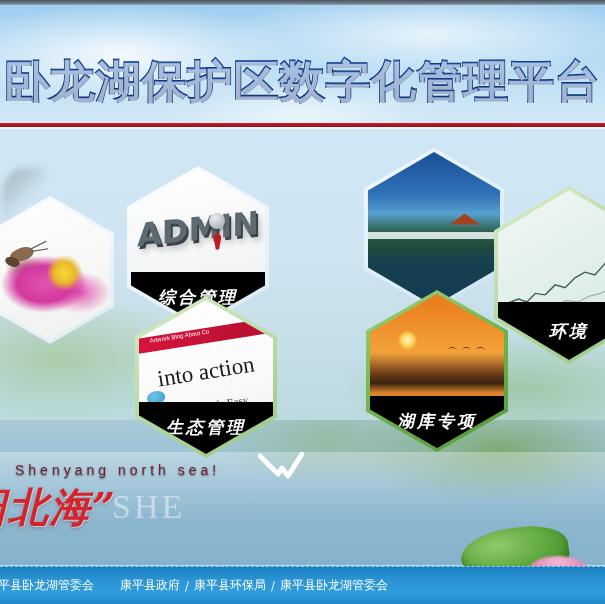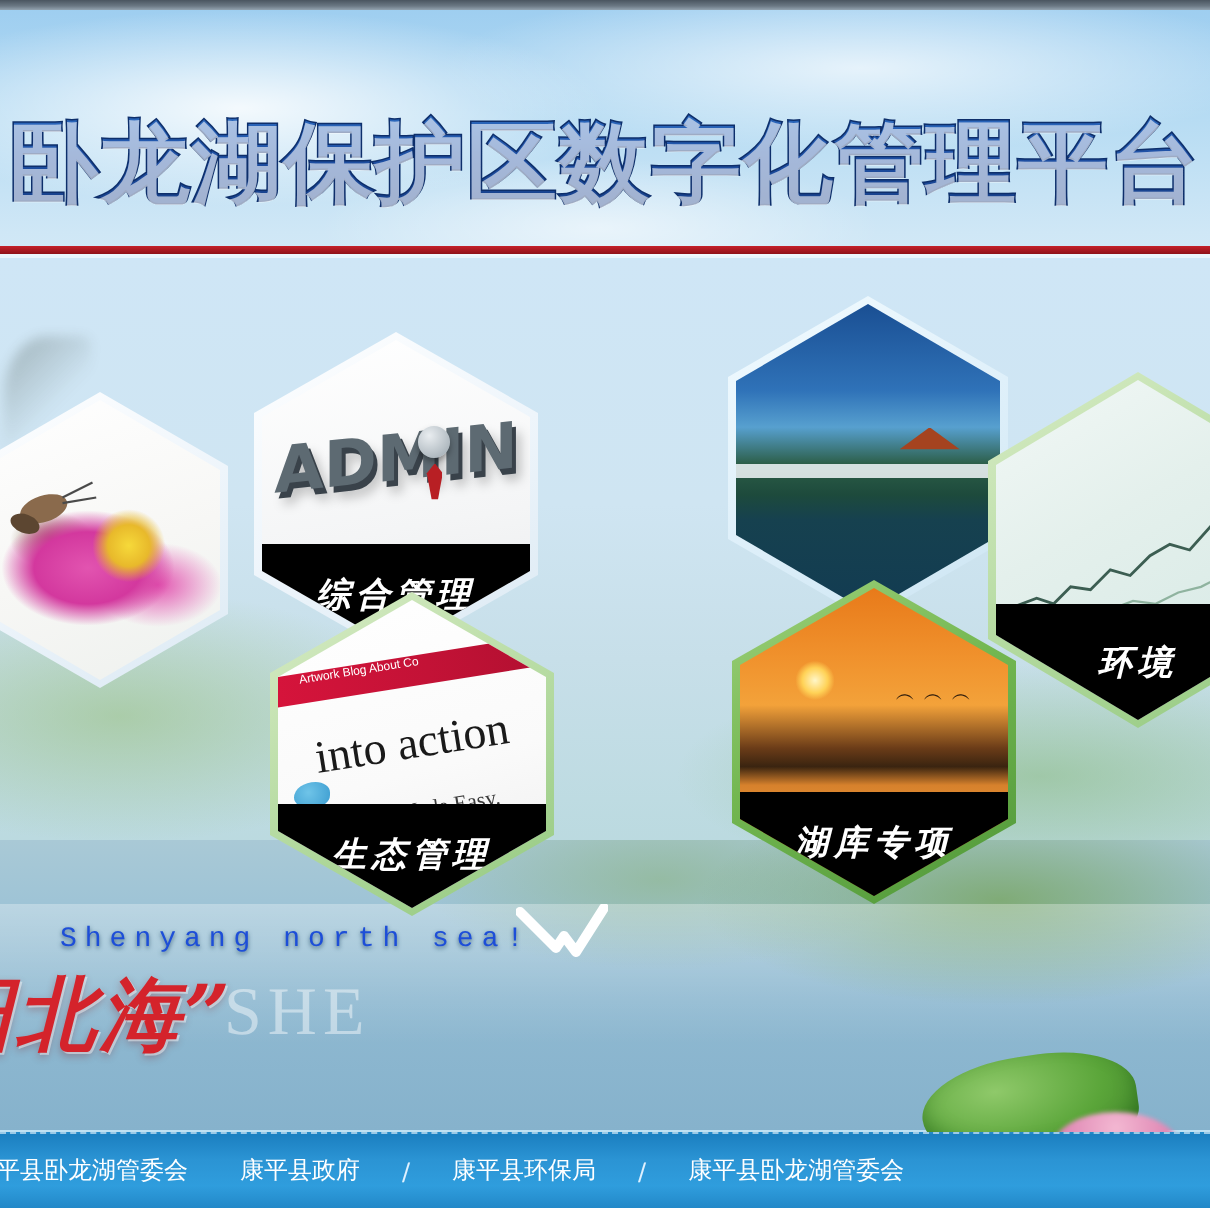--- a/index.html
+++ b/index.html
@@ -116,23 +116,23 @@
   .lotus-flower {
     position:absolute; right:14px; bottom:8px; width:66px; height:40px;
     background:radial-gradient(ellipse at 50% 20%, #f3b8d2 0%, #e089b5 55%, #c86aa0 100%);
     border-radius:50% 50% 40% 40%;
     z-index:13;
     filter:blur(1px);
   }
 
   
   .promo-en {
-    position:absolute; left:30px; top:462px; z-index:16;
-    font-family:Liberation Mono, monospace;
-    font-size:14px; letter-spacing:4px; color:#1d4ed8;
+    position:absolute; left:15px; top:462px; z-index:16;
+    font-family:Liberation Sans, sans-serif;
+    font-size:14px; letter-spacing:4px; color:#7f1d1d;
     text-shadow:0 1px 2px rgba(40,80,110,.8);
     white-space:nowrap;
   }
   .promo-cn {
     position:absolute; left:-34px; top:480px; z-index:16;
     font-family:"DejaVu Serif", serif;
     font-size:40px; font-weight:bold; font-style:italic;
     color:#d4232b; white-space:nowrap;
     text-shadow:1px 1px 0 rgba(255,255,255,.45), 0 2px 4px rgba(120,0,0,.3);
     letter-spacing:2px;
@@ -160,21 +160,21 @@
     display:flex; align-items:center;
   }
   .footer-inner {
     display:flex; align-items:center; gap:26px;
     padding-left:0; margin-left:-14px;
     font-family:"DejaVu Sans", sans-serif;
     font-size:12px; color:#ffffff; white-space:nowrap;
   }
   .footer-sep { color:#dff1ff; padding:0 5px; }
   .footer-link { color:#ffffff; text-decoration:none; }
-  .footer-links { display:flex; align-items:center;gap:16px; }
+  .footer-links { display:flex; align-items:center; }
 
   
   .hexwrap { position:absolute; inset:0; z-index:20; }
   .hex {
     position:absolute;
     clip-path:polygon(50% 0%, 100% 25%, 100% 75%, 50% 100%, 0% 75%, 0% 25%);
     overflow:hidden;
   }
   .hex-inner {
     position:absolute; inset:4px;

